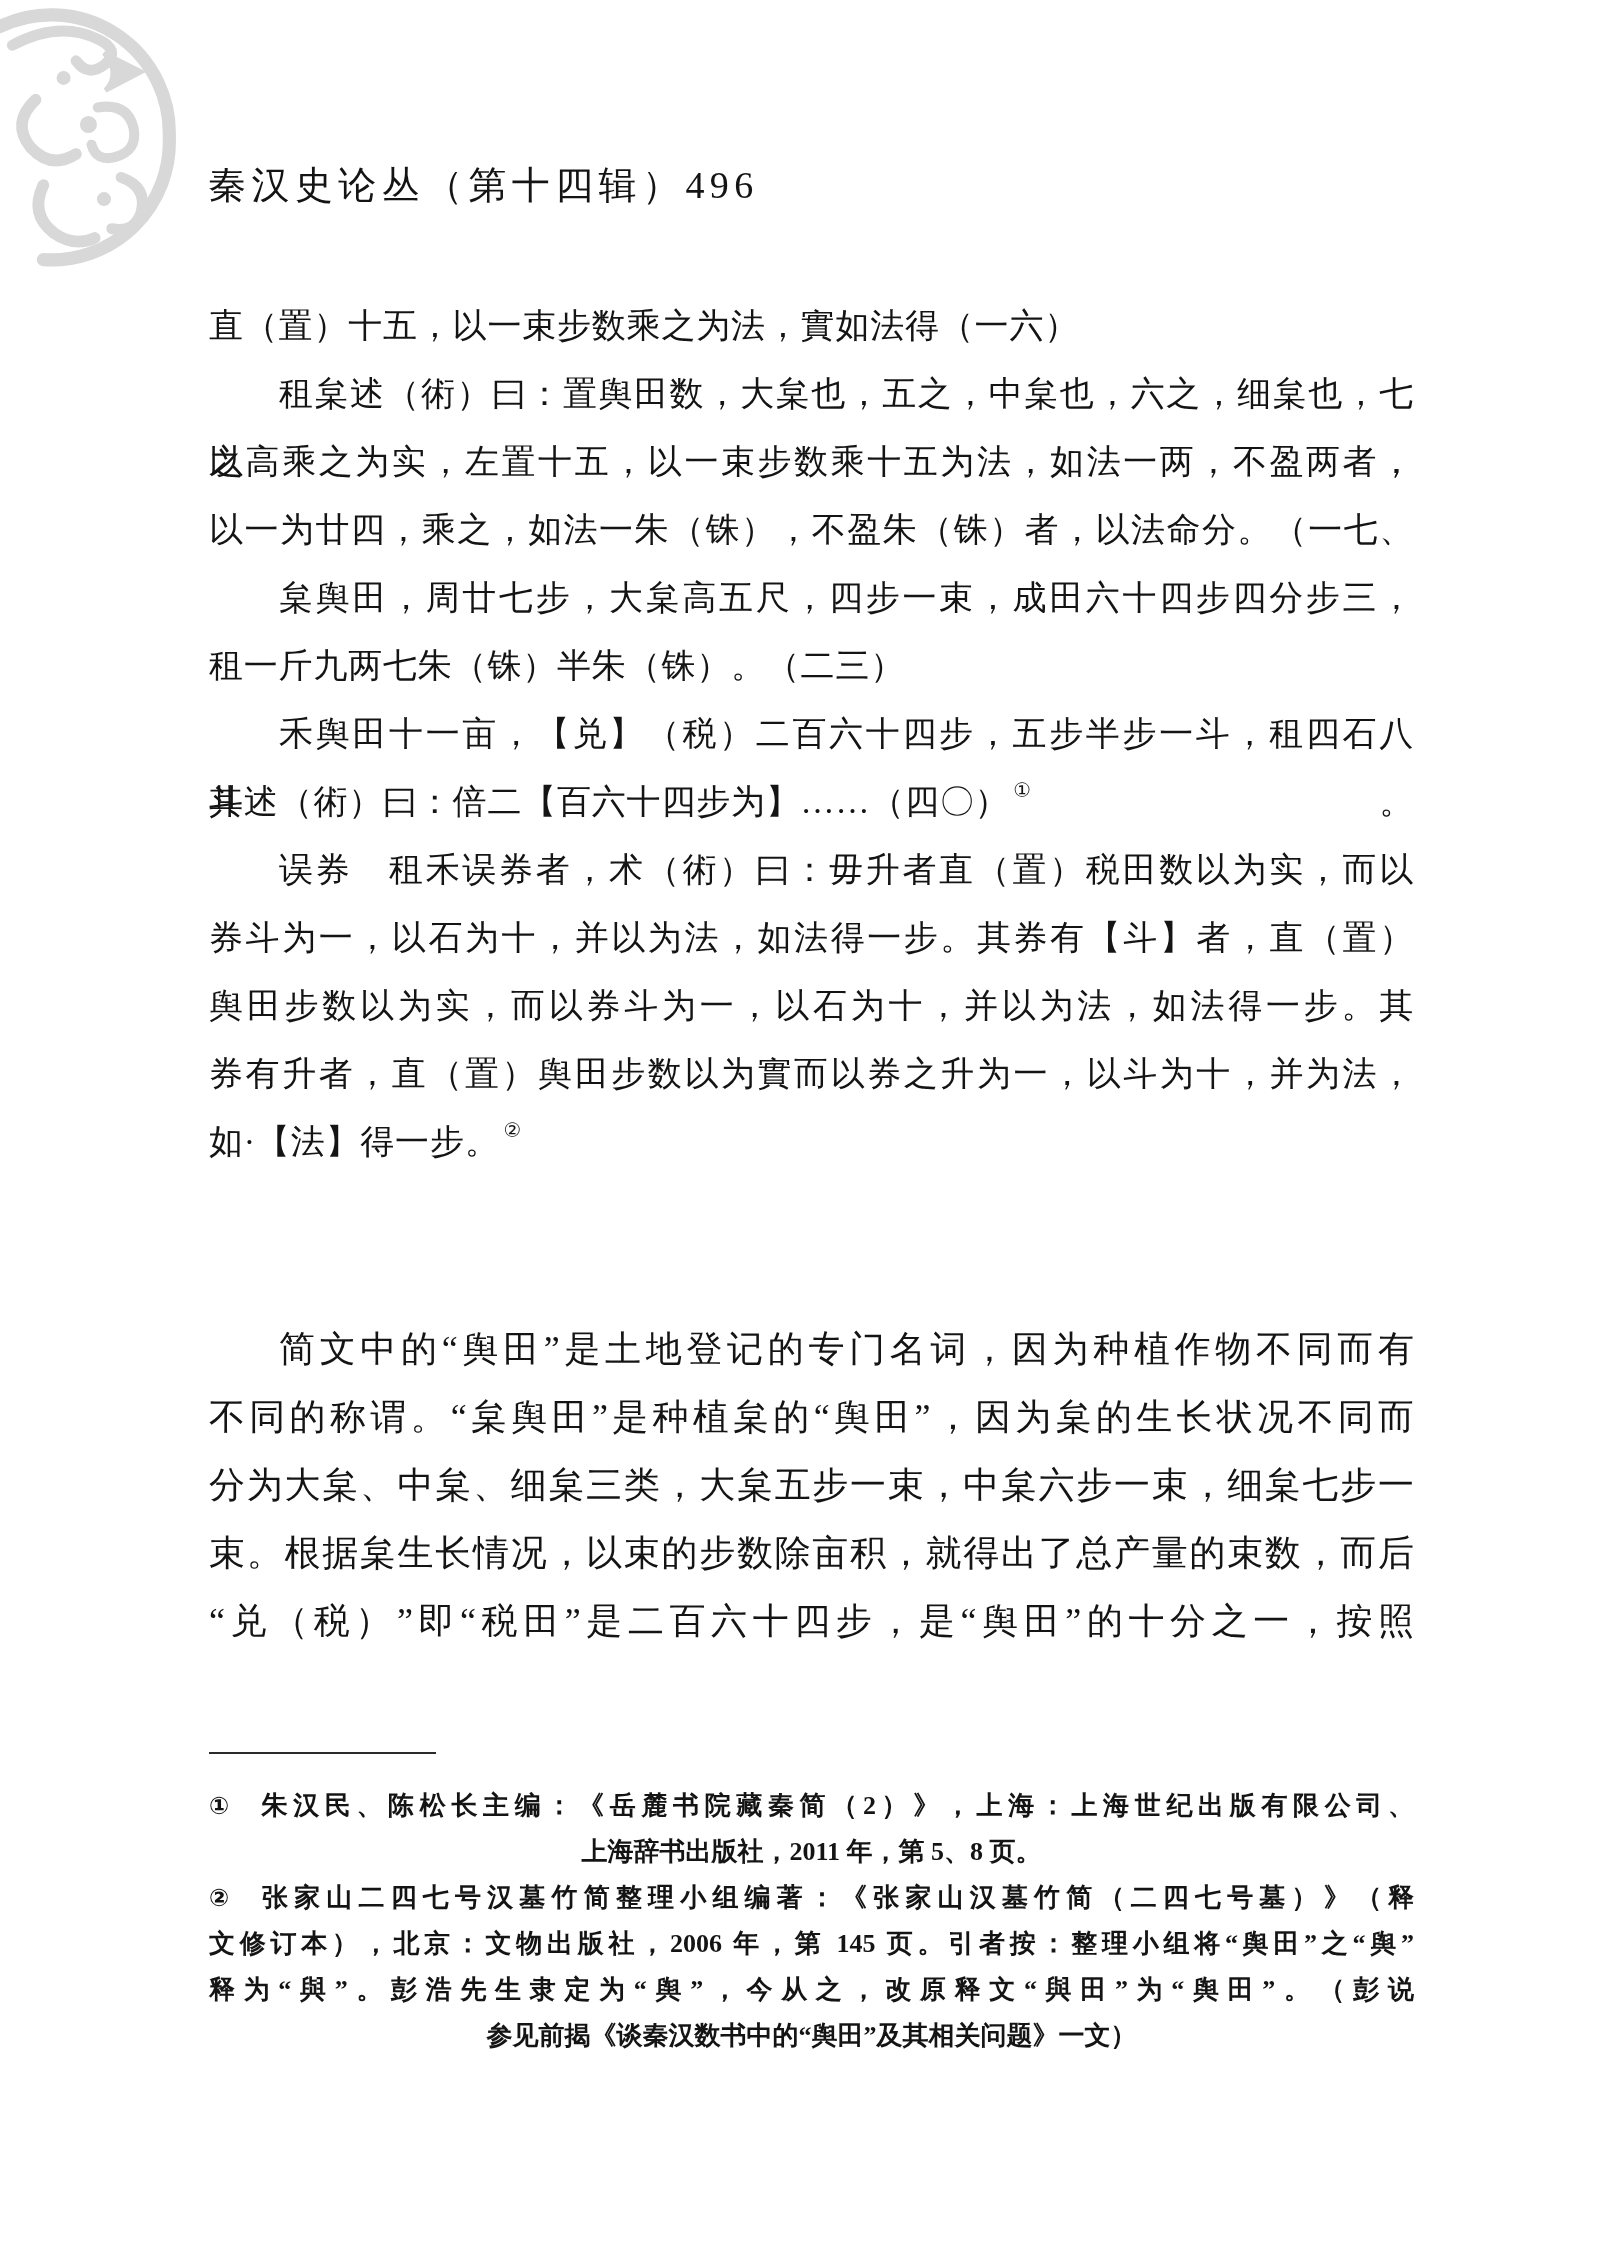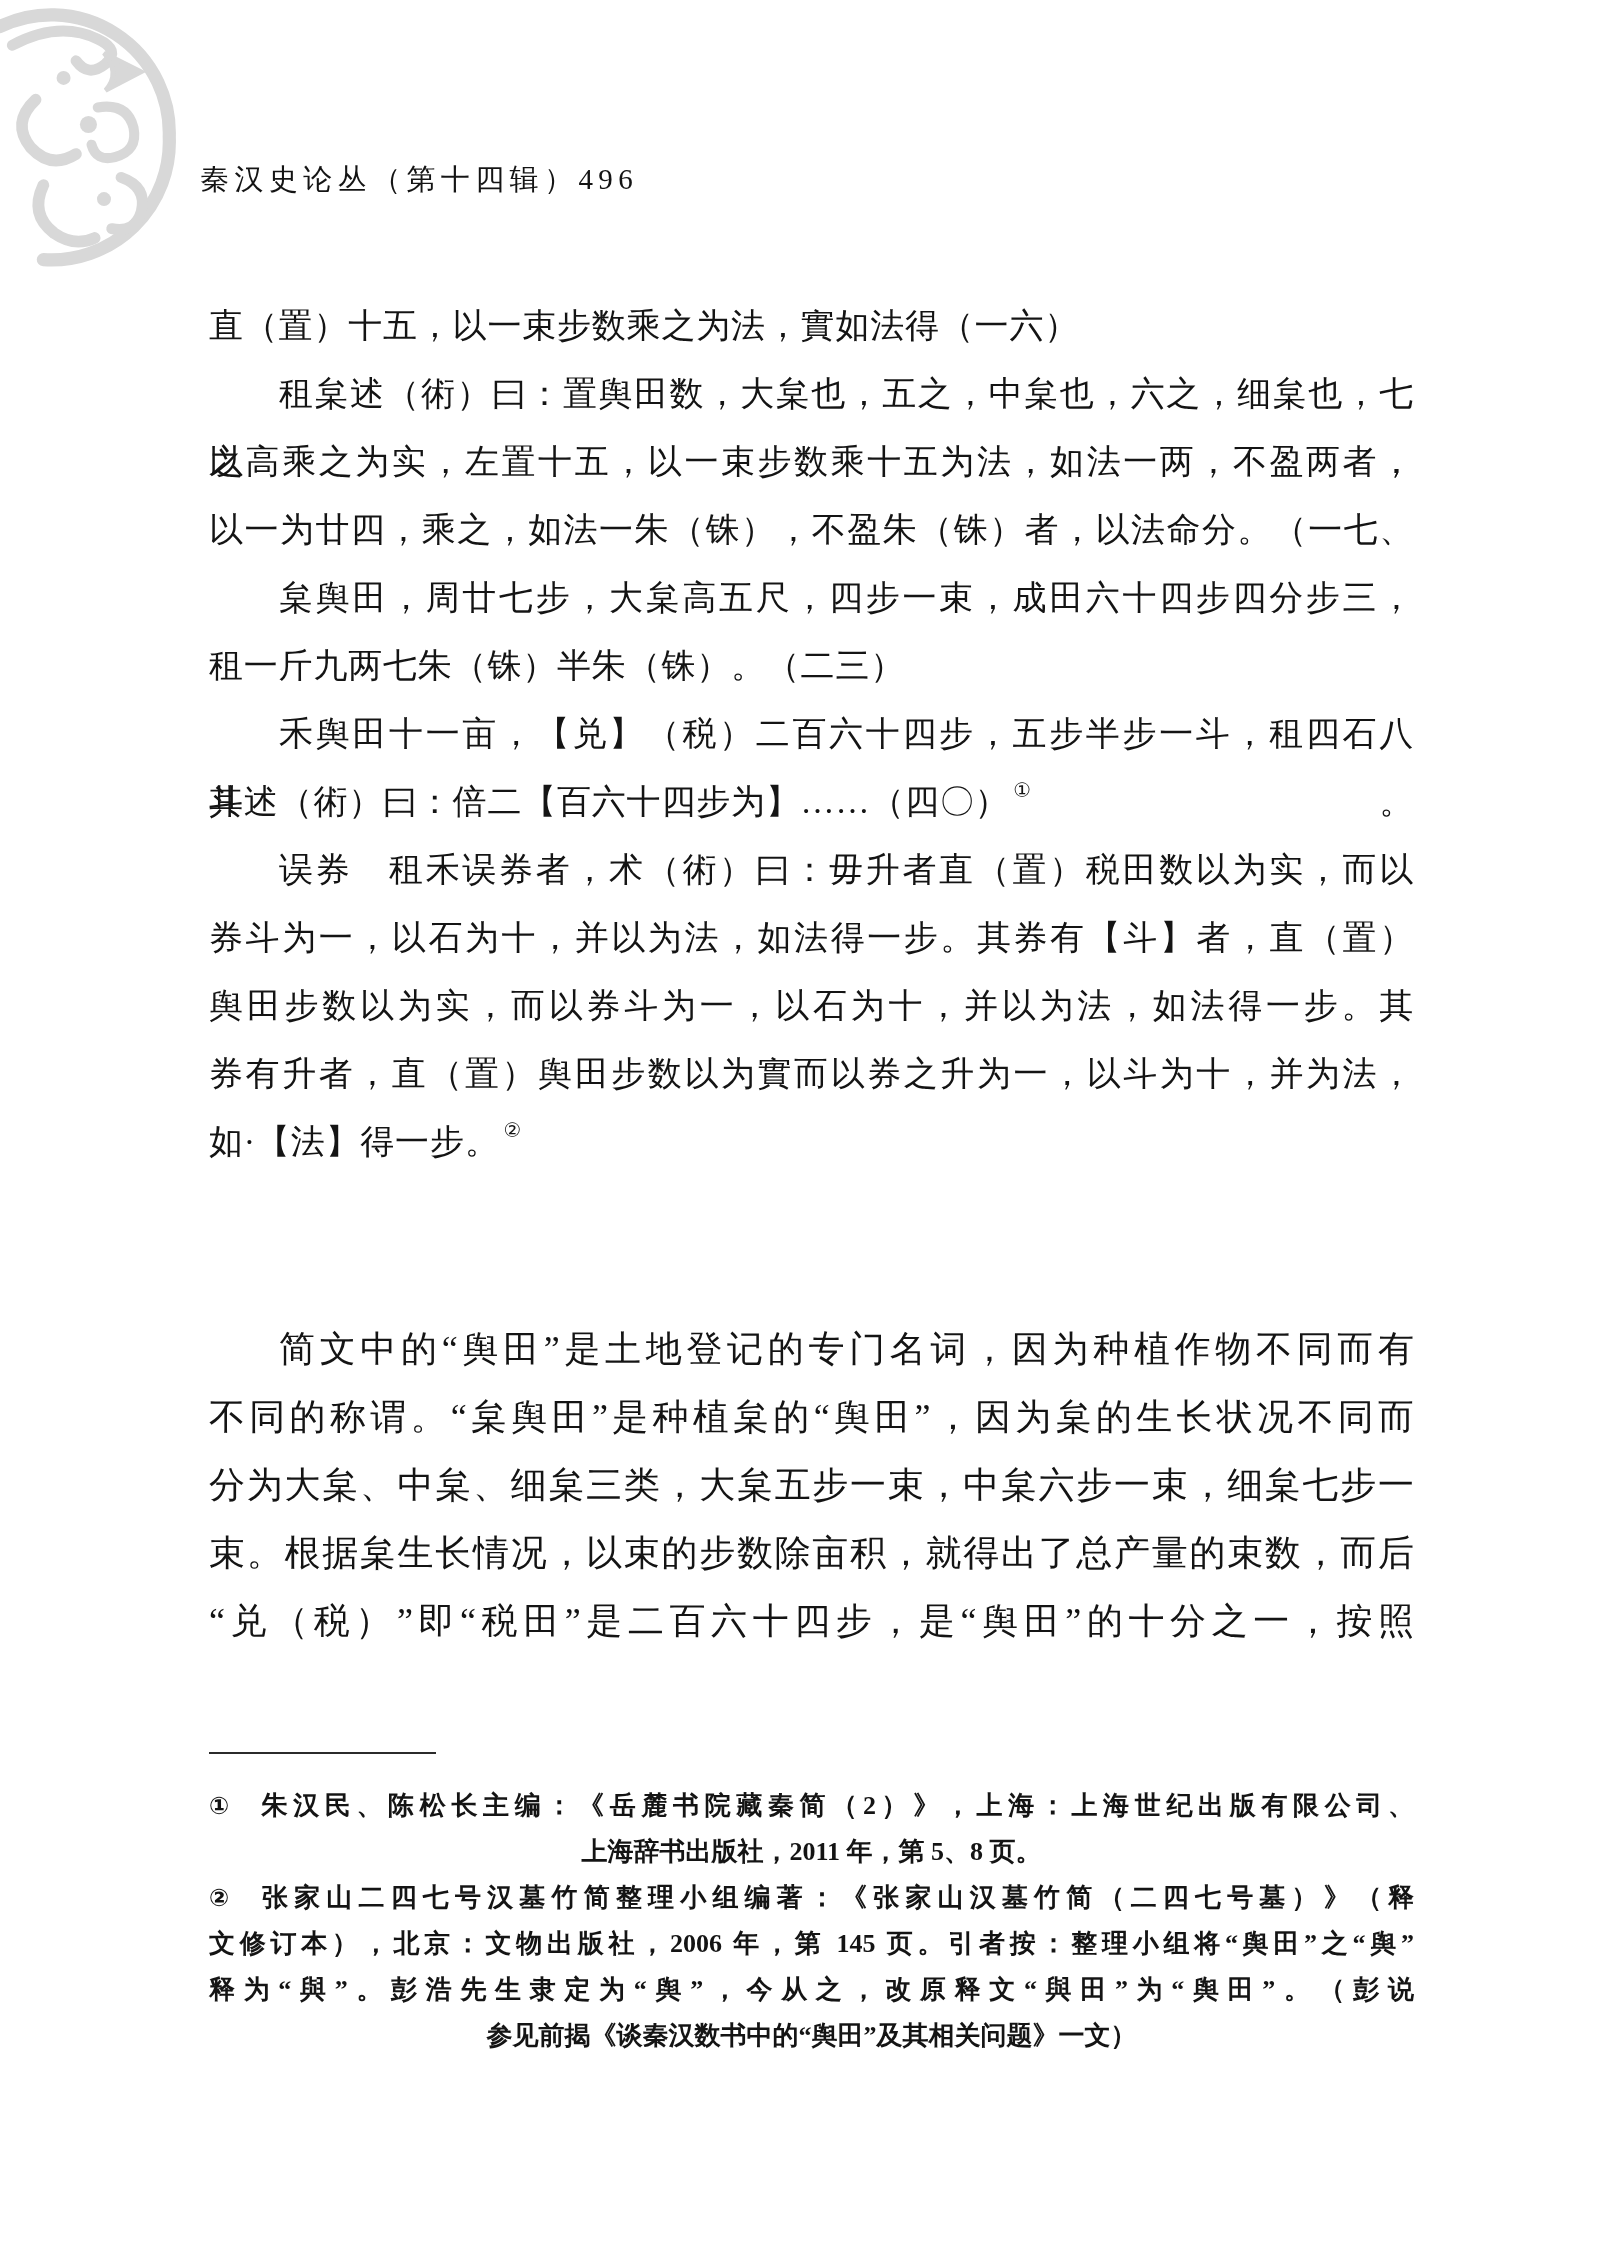--- a/index.html
+++ b/index.html
@@ -9,22 +9,22 @@
     background:#ffffff;
     color:#141414;
     font-family:"Liberation Serif","DejaVu Serif",serif;
     overflow:hidden;
   }
   
   .ornament{position:absolute;left:-11px;top:6.2px;}
 
   
   .running-head{
-    position:absolute;left:200px;top:160px;
-    font-size:29px;letter-spacing:5.4px;white-space:nowrap;
+    position:absolute;left:208px;top:160px;
+    font-size:38px;letter-spacing:5.4px;white-space:nowrap;
   }
 
   
   .quote-block{position:absolute;left:209px;top:292px;width:1205px;}
   .qline{height:68px;line-height:68px;font-size:34px;letter-spacing:0.8px;}
 
   
   .body-block{position:absolute;left:209px;top:1315px;width:1205px;}
   .bline{height:68px;line-height:68px;font-size:36px;}
 

